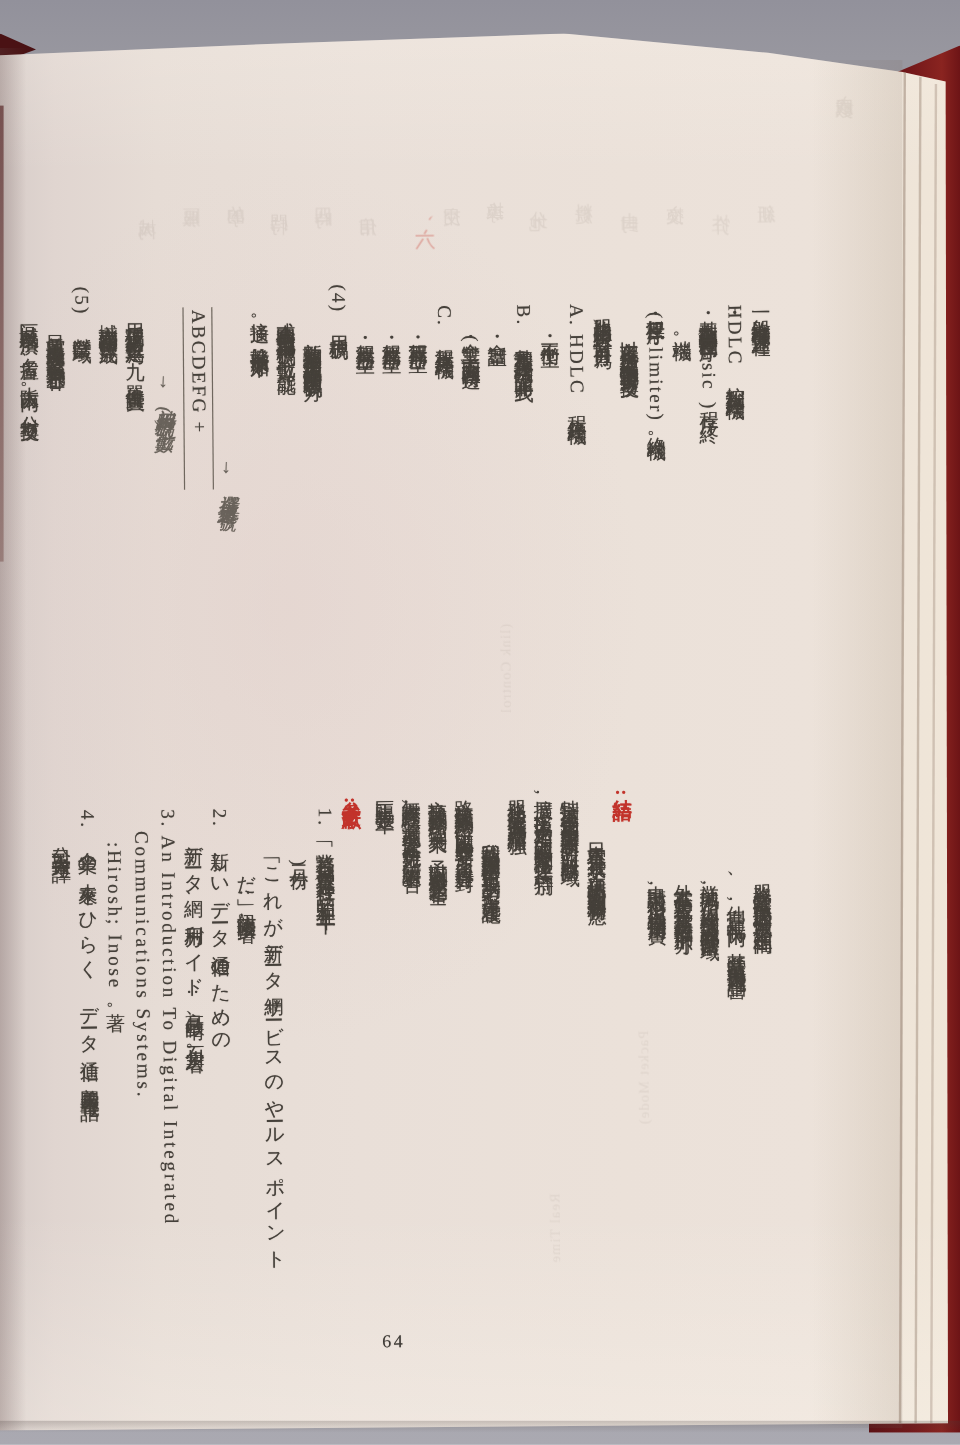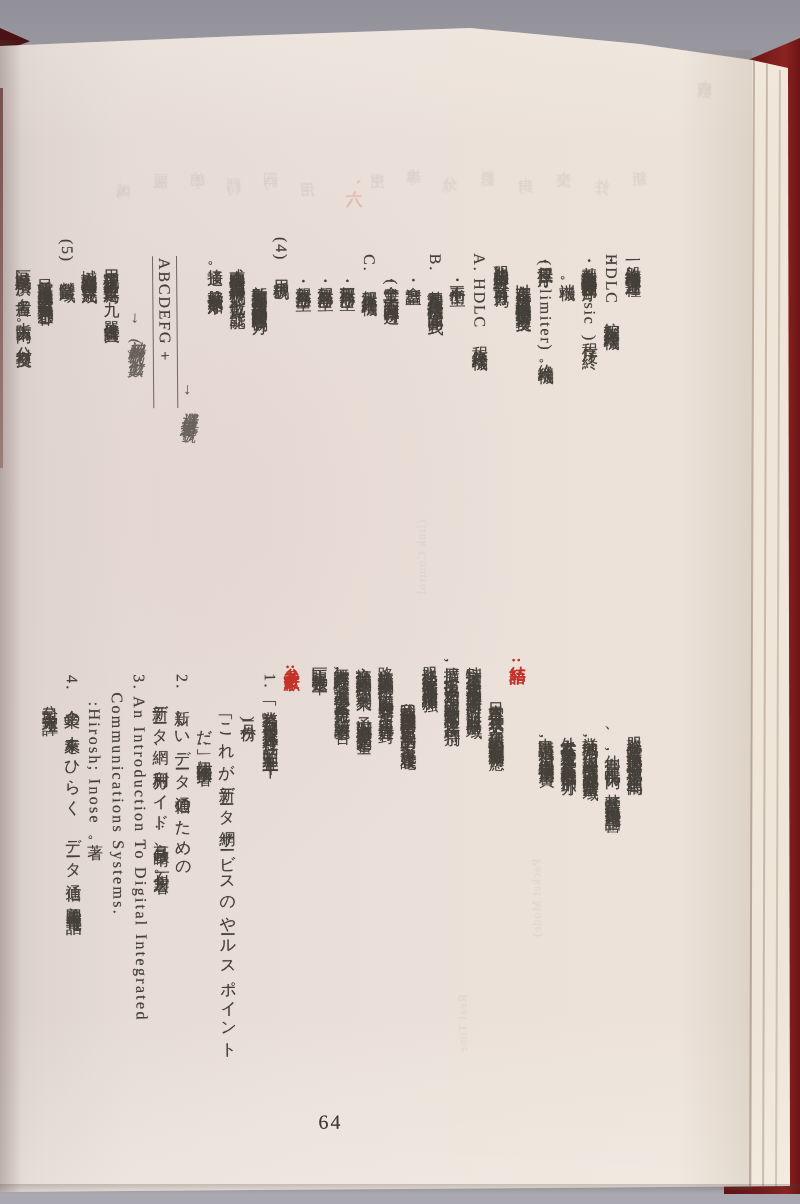--- a/index.html
+++ b/index.html
@@ -62,21 +62,21 @@
   .col.red{color:#c2332b;font-weight:bold;text-shadow:0 0 .6px rgba(194,51,43,.5);}
   .col.hand{color:#4f4a42;font-size:14px;letter-spacing:4px;opacity:.82;}
   .col.hand > span{display:inline-block;transform:rotate(2.5deg);transform-origin:center top;font-style:italic;}
   .col.formula{font-size:17px;letter-spacing:3px;font-family:"Liberation Serif",serif;}
   .col.formula > span{
     border-left:1px solid #6f675e;border-right:1px solid #6f675e;
     padding:2px 3px 46px 3px;
   }
   .pagenum{
     position:absolute;left:314px;top:1110px;
-    font-size:20px;letter-spacing:2px;color:#3e3a35;
+    font-size:15px;letter-spacing:2px;color:#3e3a35;
     text-shadow:0 0 .6px rgba(62,58,53,.5);
   }
   
   .bleed{position:absolute;inset:0;pointer-events:none;}
   .bleeditem{
     position:absolute;writing-mode:vertical-rl;
     transform:scaleX(-1);
     color:#8a7d72;opacity:.14;font-size:15px;letter-spacing:2px;
     filter:blur(.5px);
   }

